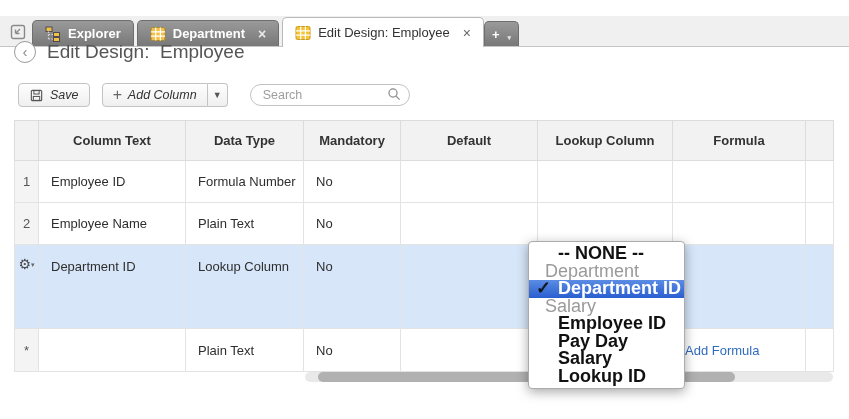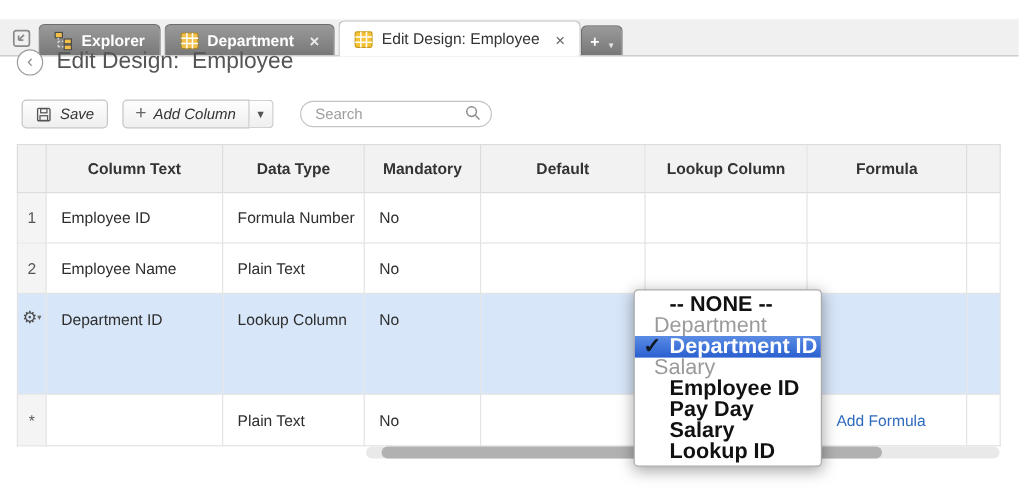--- a/index.html
+++ b/index.html
@@ -68,21 +68,21 @@
     background:#fff; }
   table.grid td.numcell { background:#f4f4f4; text-align:center; padding-left:0;
     color:#555; }
   tr.selected td { background:#d7e6f9 !important; vertical-align:top;
     padding-top:14px; }
   tr.selected td.numcell { padding-top:12px; }
   tr.row-star td { height:43px; }
   .gear-wrap { display:inline-flex; align-items:flex-start; color:#4a4a4a; }
   .gear-glyph { font-size:14px; line-height:14px; }
   .gear-caret { font-size:7px; color:#666; margin-top:4px; }
-  .link { color:#2f6bbf; padding-left:12px; }
+  .link { color:#2f6bbf; padding-left:0; }
   td.formula-cell { padding-left:4px; }
 
   
   .hscroll { position:absolute; left:305px; top:372px; width:528px; height:10px;
     background:#e9e9e9; border-radius:5px; z-index:5; }
   .hscroll .thumb { position:absolute; left:13px; top:0; width:417px; height:10px;
     background:#b1b1b1; border-radius:5px; }
 
   
   .dropdown { position:absolute; left:528px; top:241px; width:157px;

